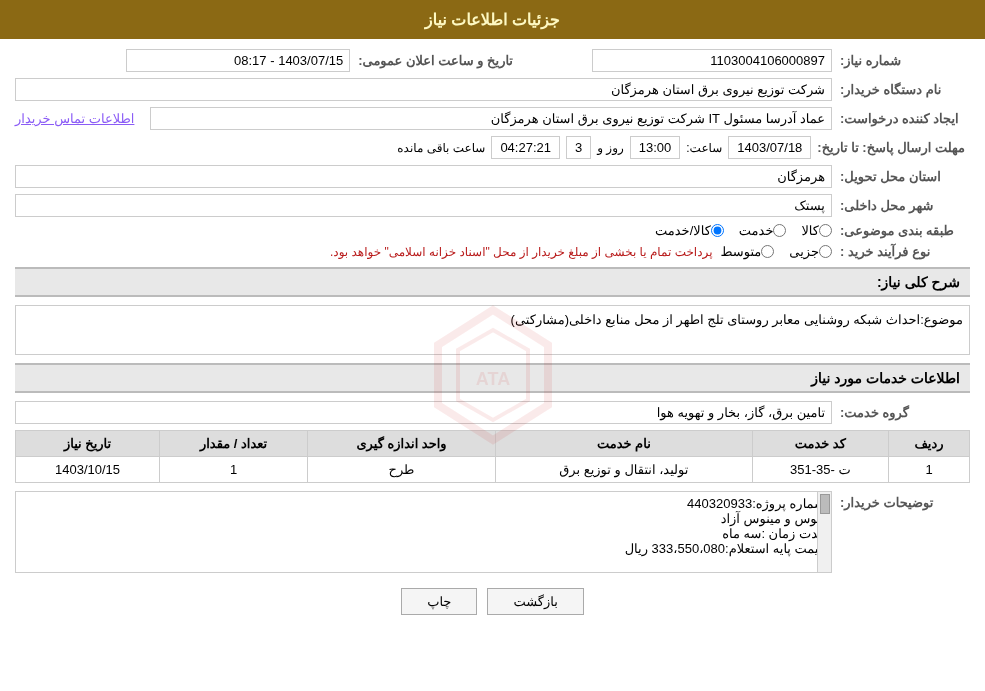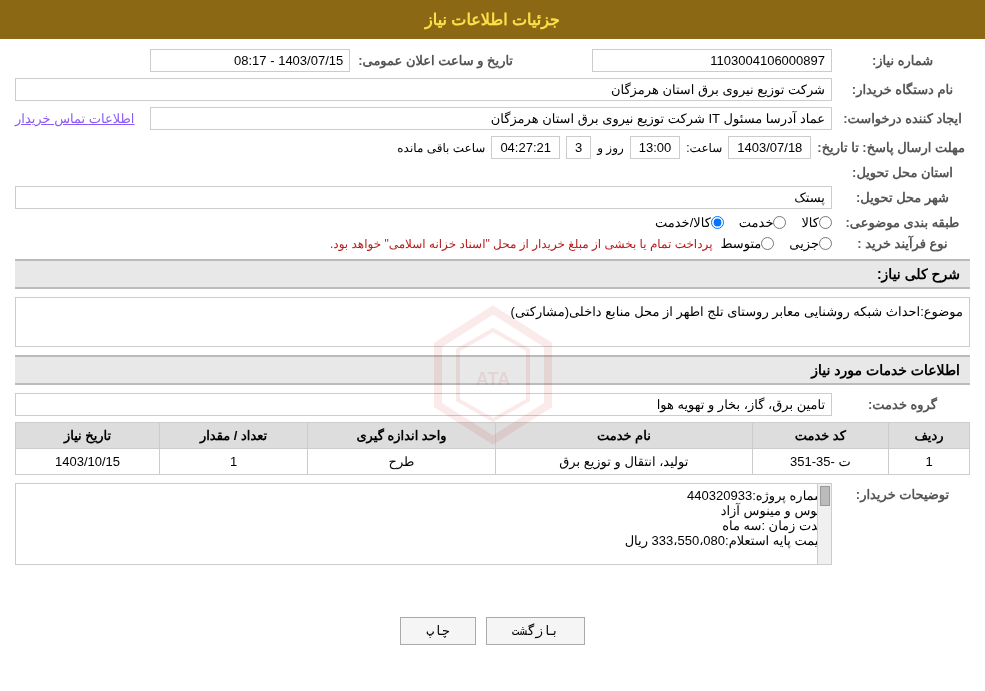--- a/index.html
+++ b/index.html
@@ -10,40 +10,40 @@
       direction: rtl;
     }
     .page-wrapper {
       width: 985px;
       min-height: 691px;
       background: #fff;
       margin: 0 auto;
     }
     .header {
       background: #8B6914;
-      color: #fde047;
+      color: #fef9c3;
       text-align: center;
       padding: 10px 0;
       font-size: 16px;
       font-weight: bold;
     }
     .content {
       padding: 10px 15px;
     }
     .row {
       display: flex;
       align-items: center;
       margin-bottom: 6px;
     }
     .label {
       color: #555;
       font-weight: bold;
       white-space: nowrap;
       min-width: 130px;
-      text-align: center;
+      text-align: left;
       padding-right: 5px;
     }
     .input-box {
       border: 1px solid #ccc;
       background: #fff;
       padding: 3px 6px;
       min-height: 22px;
       flex: 1;
     }
     .input-box-fixed {
@@ -116,23 +116,22 @@
       justify-content: center;
       gap: 10px;
       margin-top: 15px;
       margin-bottom: 10px;
     }
     .btn {
       padding: 5px 25px;
       border: 1px solid #aaa;
       background: #f5f5f5;
       cursor: pointer;
-      font-family: Liberation Mono, monospace;
+      font-family: Liberation Sans, sans-serif;
       font-size: 13px;
-      margin-top: 37px;
     }
     .scroll-box {
       border: 1px solid #ccc;
       overflow: hidden;
       position: relative;
     }
     .scroll-inner {
       direction: rtl;
       text-align: right;
       padding: 4px 6px;
@@ -167,21 +166,21 @@
 <div class="page-wrapper main-container">
 
   <div class="header">جزئیات اطلاعات نیاز</div>
 
   <div class="content">
 
     <div class="row" style="gap:8px;">
       <span class="label">شماره نیاز:</span>
       <div class="input-box-fixed" style="width:240px;margin-left:46px;">1103004106000897</div>
       <span class="label" style="margin-right:20px;">تاریخ و ساعت اعلان عمومی:</span>
-      <div class="input-box-fixed" style="width:200px;margin-left:8px;">1403/07/15 - 08:17</div>
+      <div class="input-box-fixed" style="width:224px;margin-left:8px;">1403/07/15 - 08:17</div>
     </div>
 
     <div class="row" style="gap:8px;">
       <span class="label">نام دستگاه خریدار:</span>
       <div class="input-box">شرکت توزیع نیروی برق استان هرمزگان</div>
     </div>
 
     <div class="row" style="gap:8px;">
       <span class="label">ایجاد کننده درخواست:</span>
       <div class="input-box">عماد آدرسا مسئول IT شرکت توزیع نیروی برق استان هرمزگان</div>
@@ -194,24 +193,25 @@
       <span class="small-label">ساعت:</span>
       <div class="date-box">13:00</div>
       <span class="small-label">روز و</span>
       <div class="date-box">3</div>
       <div class="date-box">04:27:21</div>
       <span class="small-label">ساعت باقی مانده</span>
     </div>
 
     <div class="row" style="gap:8px;">
       <span class="label">استان محل تحویل:</span>
-    </div>
-
-    <div class="row" style="gap:8px;">
-      <span class="label">شهر محل تحویل:</span>
+      <div class="input-box">هرمزگان</div>
+    </div>
+
+    <div class="row" style="gap:8px;">
+      <span class="label">شهر محل داخلی:</span>
       <div class="input-box">پستک</div>
     </div>
 
     <div class="row" style="gap:8px;">
       <span class="label">طبقه بندی موضوعی:</span>
       <div class="radio-group">
         <div class="radio-item">
           <input type="radio" name="category" style="">
           <span>کالا</span>
         </div>

